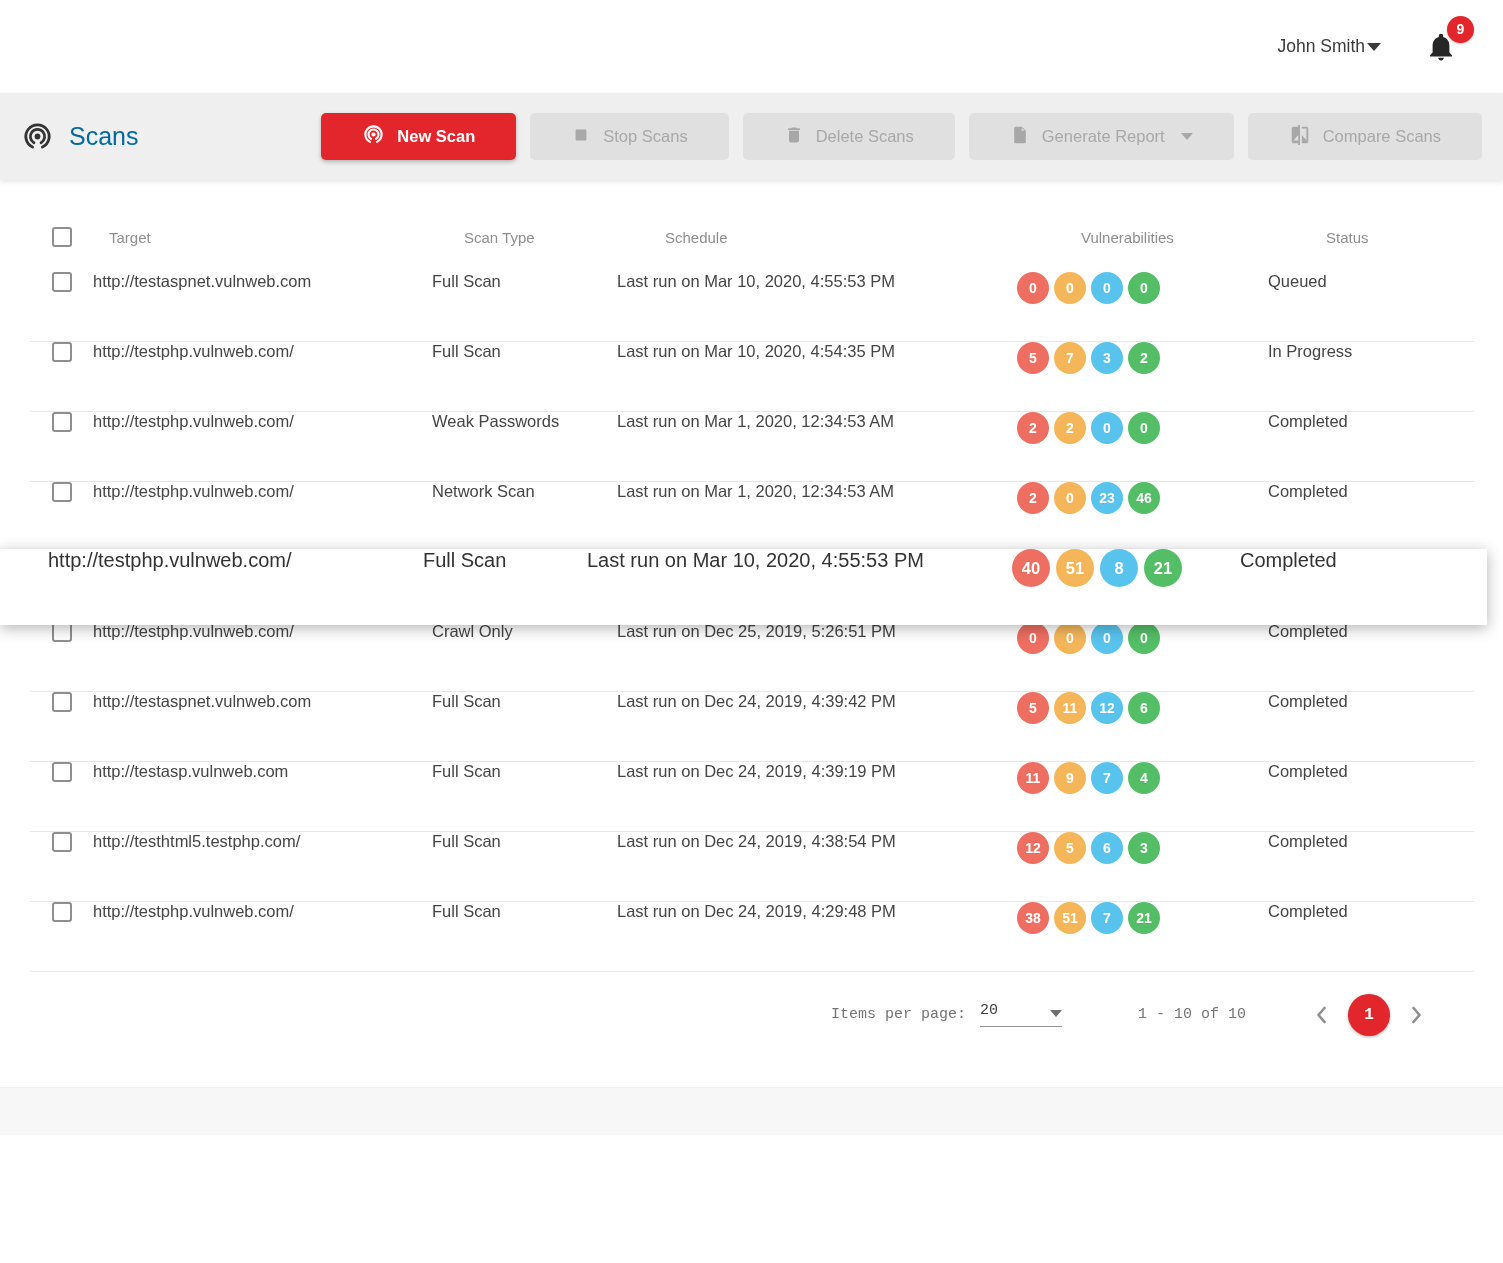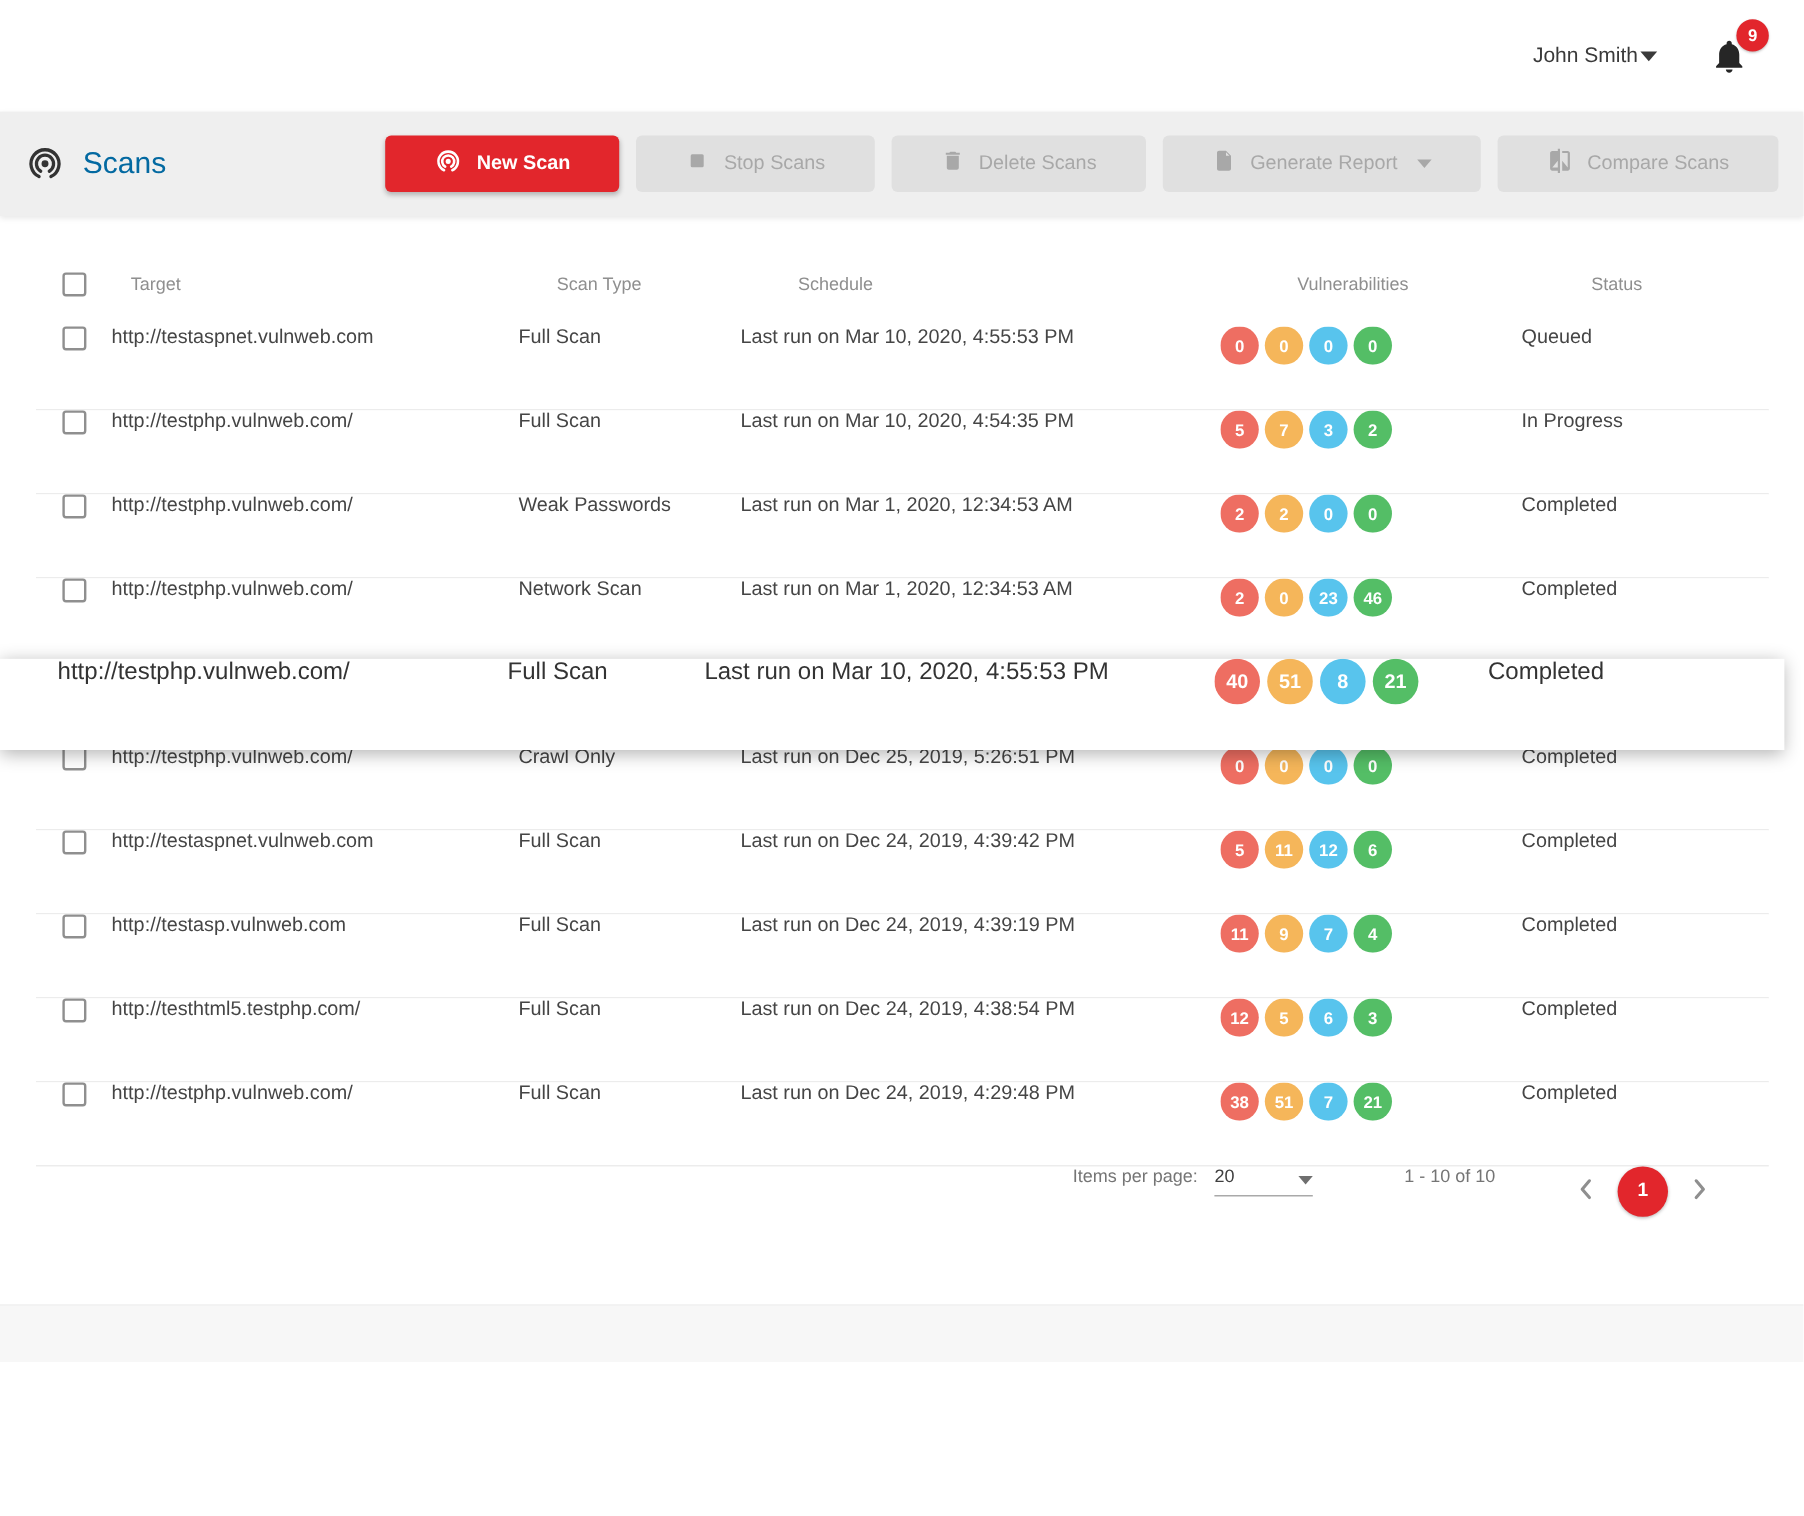--- a/index.html
+++ b/index.html
@@ -63,21 +63,21 @@
   
   .trow.highlighted{height:76px;margin:-3px -13px -3px -30px;padding-left:48px;position:relative;z-index:3;
     border-bottom:none;box-shadow:0 3px 14px rgba(0,0,0,.30);font-size:20px;color:#333;}
   .trow.highlighted .c-target{width:375px;}
   .trow.highlighted .c-scan{width:164px;}
   .trow.highlighted .c-sched{width:425px;}
   .trow.highlighted .c-vulns{width:228px;gap:6px;}
   .trow.highlighted .c-status{padding-left:0;}
   .trow.highlighted .badge{width:38px;height:38px;font-size:16.5px;}
   
-  .pagination{display:flex;align-items:flex-start;justify-content:flex-end;height:85px;padding-right:40px;color:#757575;font-size:15px;}
+  .pagination{display:flex;align-items:center;justify-content:flex-end;height:85px;padding-right:40px;color:#757575;font-size:15px;font-family:Liberation Mono, monospace;}
   .ipp-select{margin-left:14px;width:82px;border-bottom:1px solid #949494;display:flex;justify-content:space-between;align-items:flex-end;
     padding-bottom:7px;color:#3f3f3f;cursor:pointer;}
   .ipp-caret{width:0;height:0;border-left:6px solid transparent;border-right:6px solid transparent;border-top:7px solid #6f6f6f;margin-bottom:2px;}
   .range{margin-left:76px;}
   .chev{margin-left:0;cursor:pointer;display:flex;align-items:center;padding:6px;}
   .chev-left{margin-left:58px;}
   .page-circle{width:42px;height:42px;border-radius:50%;background:var(--accent);color:#fff;font-size:16px;font-weight:bold;
     display:flex;align-items:center;justify-content:center;margin:0 8px;cursor:pointer;box-shadow:0 1px 3px rgba(0,0,0,.3);}
   
   .footer{height:48px;background:#f7f7f7;margin-top:30px;border-top:1px solid #efefef;}

